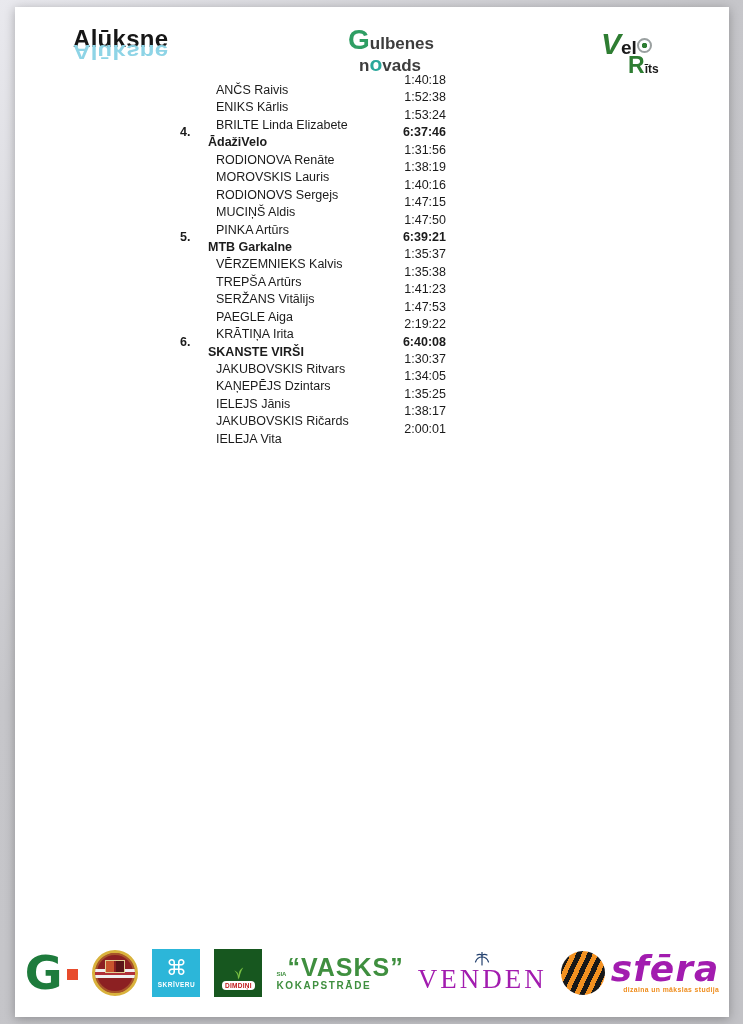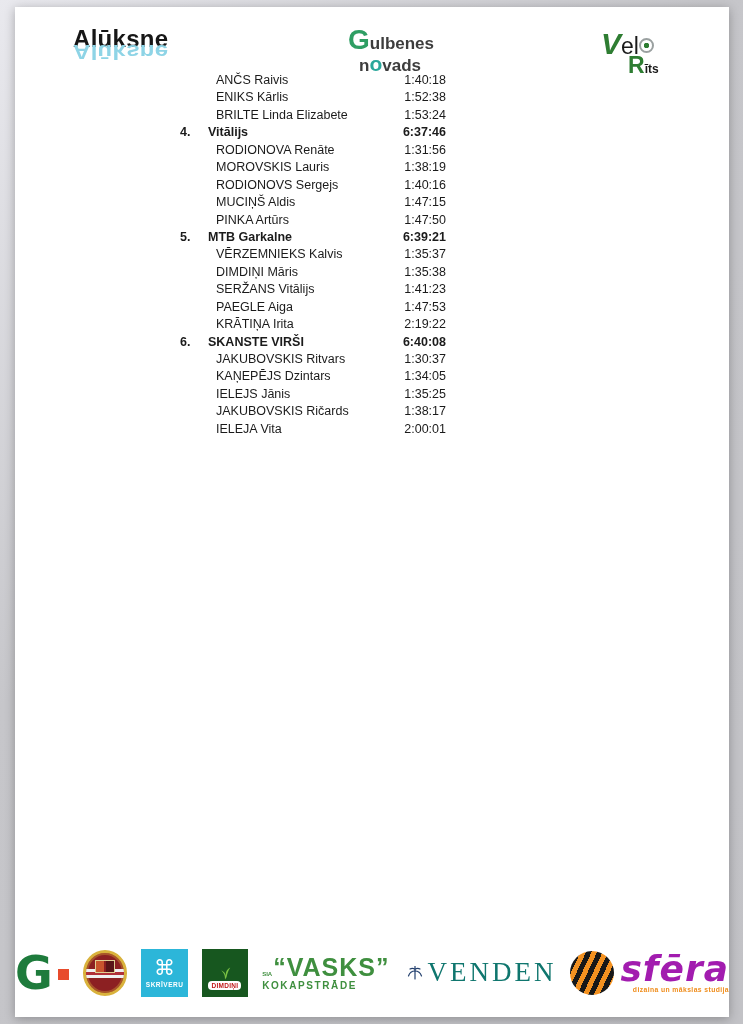--- a/index.html
+++ b/index.html
@@ -20,32 +20,32 @@
     display:block; transform:scaleY(-0.85); transform-origin:50% 35%; margin-top:-5px; }
 
   .logo-gulbenes { position:absolute; left:333px; top:20px; color:#3d3d3d; font-weight:600;
     font-size:17px; line-height:.95; }
   .logo-gulbenes .g { color:#2e9e63; font-size:28px; font-weight:600; }
   .logo-gulbenes .line2 { margin-left:11px; }
   .logo-gulbenes .o { color:#2aa79b; font-size:21px; font-weight:700; }
 
   .logo-velorits { position:absolute; left:586px; top:22px; line-height:1; color:#1a1a1a; }
   .logo-velorits .v { color:#2e7d32; font-size:30px; font-weight:800; font-style:italic; }
-  .logo-velorits .el { font-size:23px; font-weight:400; }
+  .logo-velorits .el { font-size:19px; font-weight:700; }
   .logo-velorits .wheel { display:inline-block; width:11px; height:11px; border:2px solid #9aa0a0;
     border-radius:50%; background:radial-gradient(circle,#2e7d32 0 2.5px,transparent 3px); vertical-align:1px; }
   .logo-velorits .line2 { margin:-5px 0 0 27px; }
   .logo-velorits .r { color:#2e7d32; font-size:23px; font-weight:800; }
   .logo-velorits .its { font-size:12px; font-weight:700; }
 
   
   .results { position:absolute; left:165px; top:66px; width:266px; font-size:12.5px; color:#1b1b1b; }
   .rrow { display:flex; height:17.45px; align-items:flex-start; }
   .rrow .rank { width:28px; font-weight:700; }
-  .rrow .name { flex:1; white-space:nowrap; }
+  .rrow .name { flex:1; white-space:nowrap;margin-top:10px; }
   .rrow.member .name { padding-left:8px; }
   .rrow .time { width:58px; text-align:right; }
   .rrow.team { font-weight:700; }
 
   
   .sponsors { position:absolute; left:0; right:0; top:926px; height:80px;
     display:flex; align-items:center; justify-content:center; gap:14px; }
 
   .sp-g { display:flex; align-items:flex-start; }
   .sp-g .gletter { font-size:46px; font-weight:800; color:#1e7b3c; line-height:1;
@@ -70,21 +70,21 @@
     align-items:center; justify-content:flex-end; padding-bottom:7px; box-sizing:border-box; }
   .sp-dimdini .pill { background:#fff; border-radius:4px; padding:1px 3px; font-size:6.5px;
     font-weight:800; color:#c01818; letter-spacing:.3px; }
 
   .sp-vasks { color:#3f8f3f; line-height:1; }
   .sp-vasks .vrow { display:flex; align-items:flex-end; }
   .sp-vasks .sia { font-size:6px; font-weight:700; margin:0 1px 3px 0; }
   .sp-vasks .vname { font-size:25px; font-weight:700; letter-spacing:1px; }
   .sp-vasks .vsub { font-size:10px; font-weight:800; letter-spacing:1.6px; margin-top:1px; }
 
-  .sp-venden { display:flex; flex-direction:row; align-items:center; color:#0f766e; }
+  .sp-venden { display:flex; flex-direction:column; align-items:center; color:#a21caf; }
   .sp-venden .vendtext { font-family:"Liberation Serif", serif; font-size:27px; letter-spacing:3px; margin-top:-2px; }
 
   .sp-sfera { display:flex; align-items:center; }
   .sp-sfera .ball { width:44px; height:44px; border-radius:50%;
     background:repeating-linear-gradient(115deg,#f39120 0 5px,#181818 5px 10px); margin-right:6px; }
   .sp-sfera .sfname { font-size:36px; font-weight:800; font-style:italic; color:#a21caf;
     line-height:.9; letter-spacing:1px; font-family:"DejaVu Sans", sans-serif; }
   .sp-sfera .sftag { font-size:6.8px; font-weight:700; color:#ef8c1a; text-align:right;
     margin-top:1px; letter-spacing:.4px; }
 </style>
@@ -119,21 +119,21 @@
       <span class="name">ENIKS Kārlis</span>
       <span class="time">1:52:38</span>
     </div>
       <div class="rrow member">
       <span class="rank"></span>
       <span class="name">BRILTE Linda Elizabete</span>
       <span class="time">1:53:24</span>
     </div>
       <div class="rrow team">
       <span class="rank">4.</span>
-      <span class="name">Vitālijs</span>
+      <span class="name">ĀdažiVelo</span>
       <span class="time">6:37:46</span>
     </div>
       <div class="rrow member">
       <span class="rank"></span>
       <span class="name">RODIONOVA Renāte</span>
       <span class="time">1:31:56</span>
     </div>
       <div class="rrow member">
       <span class="rank"></span>
       <span class="name">MOROVSKIS Lauris</span>
@@ -159,21 +159,21 @@
       <span class="name">MTB Garkalne</span>
       <span class="time">6:39:21</span>
     </div>
       <div class="rrow member">
       <span class="rank"></span>
       <span class="name">VĒRZEMNIEKS Kalvis</span>
       <span class="time">1:35:37</span>
     </div>
       <div class="rrow member">
       <span class="rank"></span>
-      <span class="name">DIMDIŅI Māris</span>
+      <span class="name">TREPŠA Artūrs</span>
       <span class="time">1:35:38</span>
     </div>
       <div class="rrow member">
       <span class="rank"></span>
       <span class="name">SERŽANS Vitālijs</span>
       <span class="time">1:41:23</span>
     </div>
       <div class="rrow member">
       <span class="rank"></span>
       <span class="name">PAEGLE Aiga</span>

